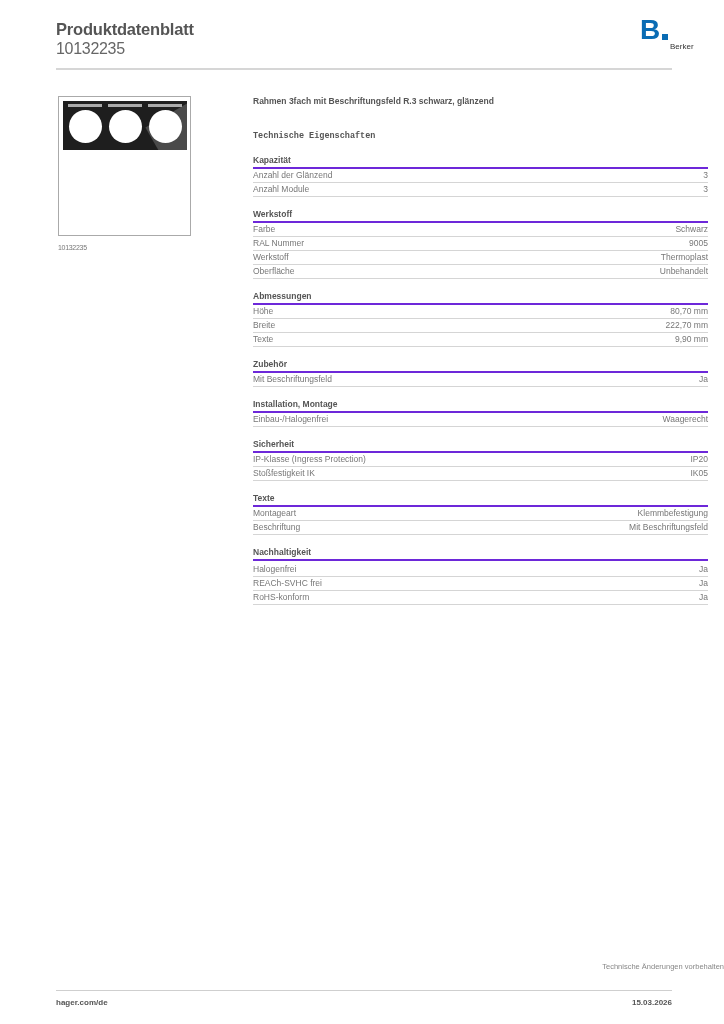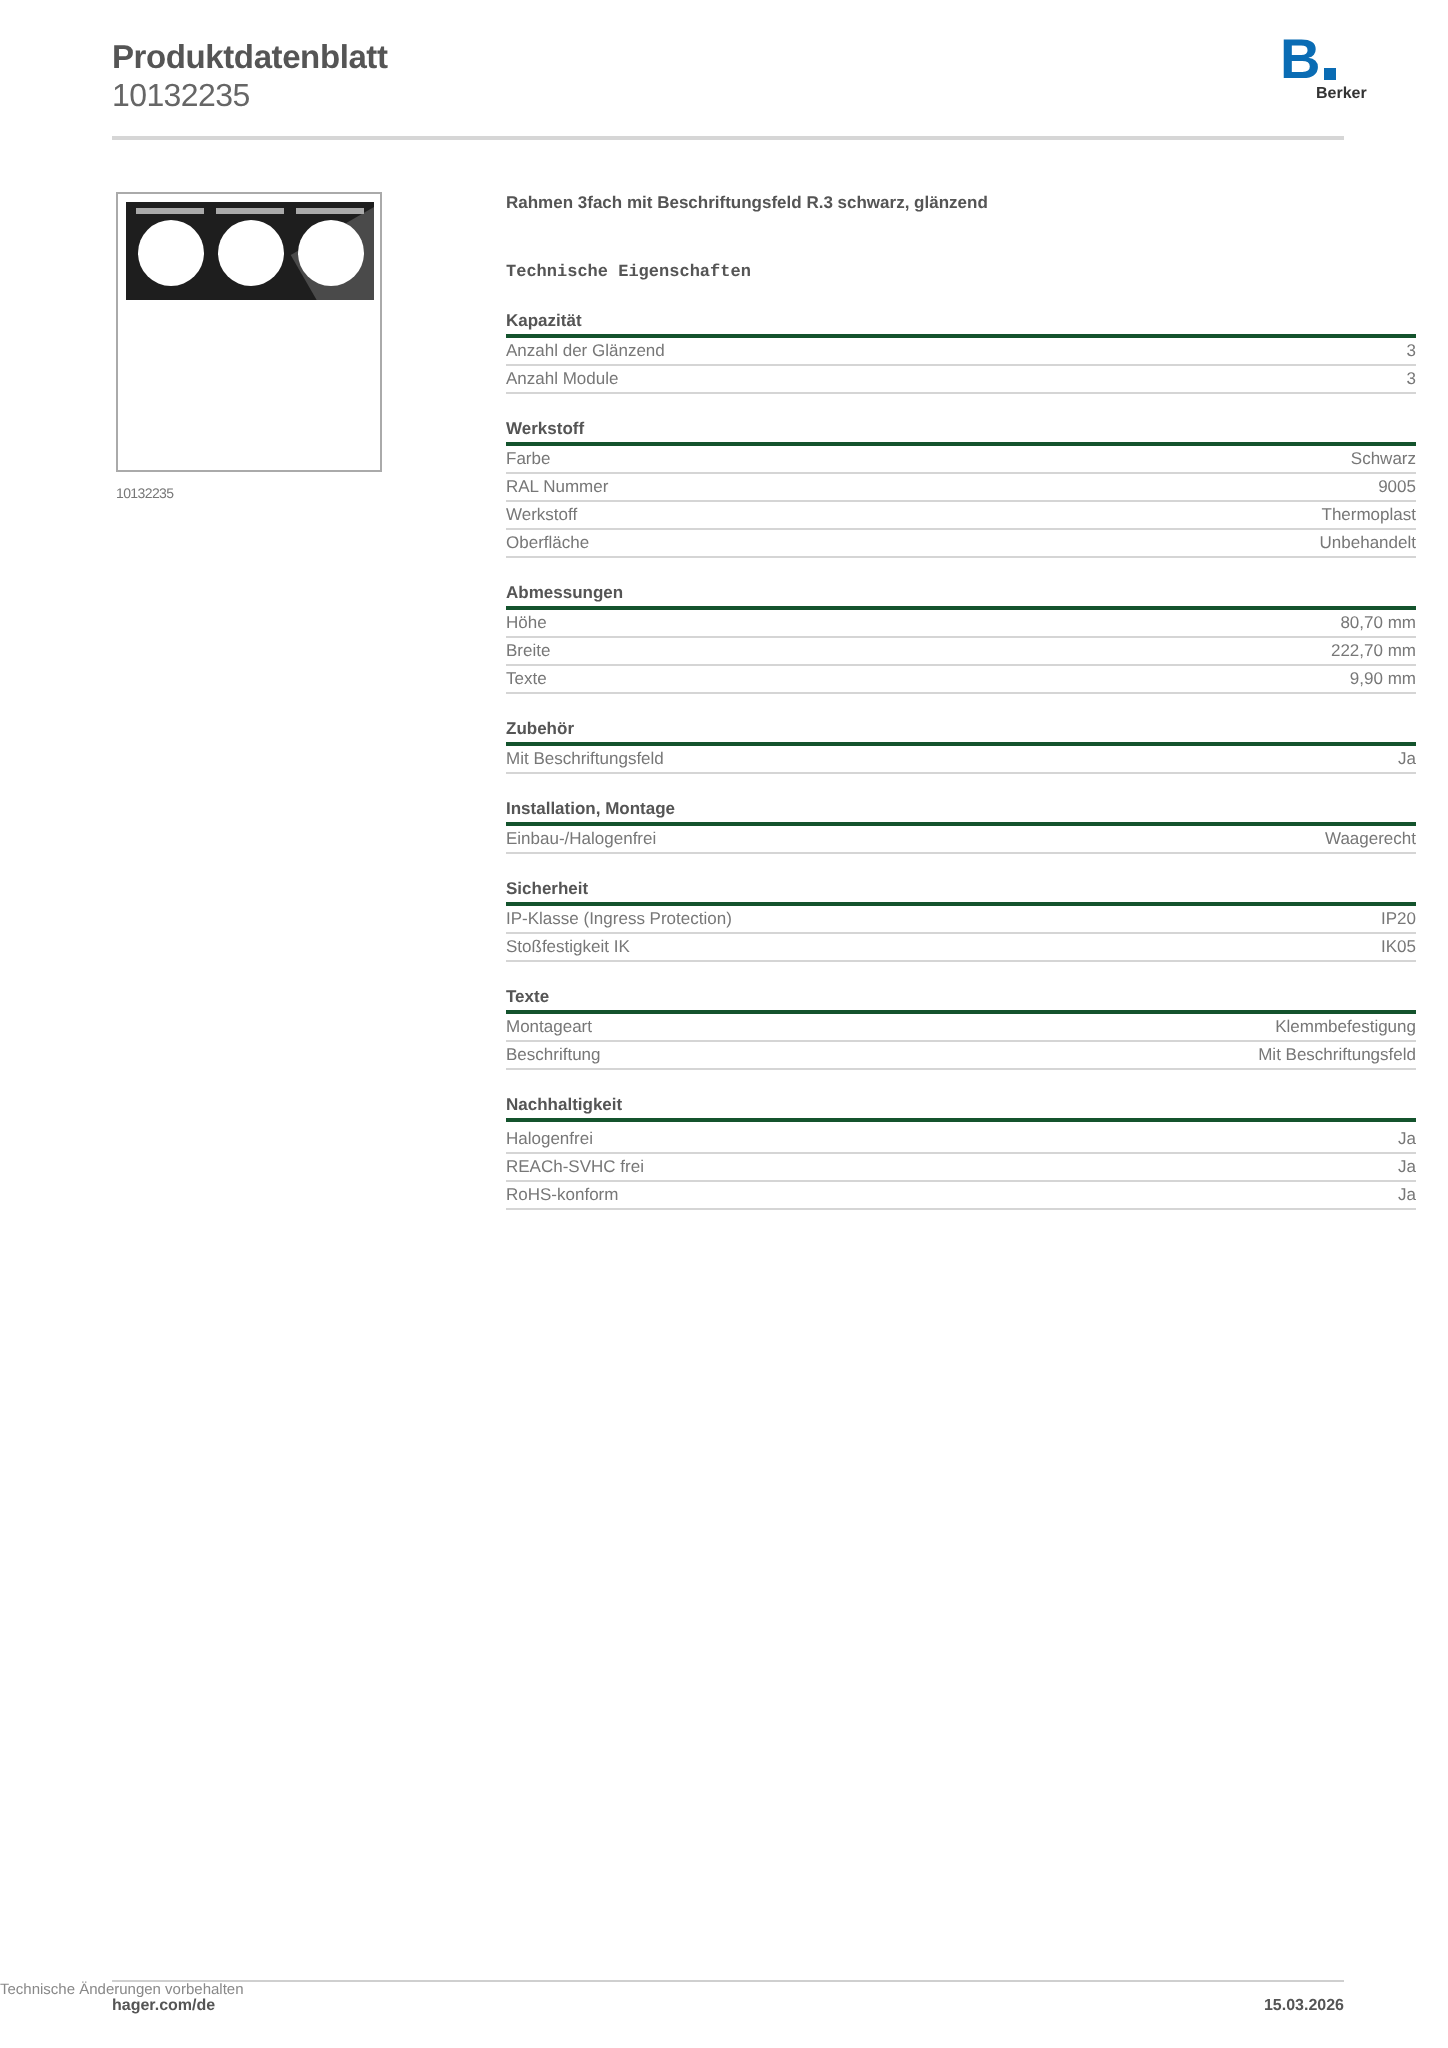--- a/index.html
+++ b/index.html
@@ -4,43 +4,43 @@
 <style>
   html, body { margin: 0; padding: 0; background: #ffffff; }
   body { width: 724px; height: 1024px; position: relative; overflow: hidden;
          font-family: "Liberation Sans", sans-serif; color: #555; }
   .header { position: absolute; left: 56px; top: 20px; width: 616px; height: 50px; }
   .title { position: absolute; left: 0; top: 0; font-size: 16.5px; font-weight: bold; color: #555; letter-spacing: -0.2px; }
   .number { position: absolute; left: 0; top: 20px; font-size: 16px; color: #666; letter-spacing: -0.3px; }
   .logo { position: absolute; right: 0; top: -4px; width: 34px; height: 40px; }
   .logo-b { position: absolute; left: 2px; top: 0; font-size: 28px; font-weight: bold; color: #0a6cb4; line-height: 28px; letter-spacing: -1px; }
   .logo-dot { position: absolute; left: 24px; top: 18px; width: 6px; height: 6px; background: #0a6cb4; }
-  .logo-text { position: absolute; left: 4px; top: 26px; font-size: 8px; font-weight: bold; color: #333; padding-left: 16px; }
+  .logo-text { position: absolute; left: 16px; top: 26px; font-size: 8px; font-weight: normal; color: #333; padding-left: 16px; }
   .header-rule { position: absolute; left: 56px; top: 68px; width: 616px; height: 2px; background: #d6d6d6; }
 
   .product-box { position: absolute; left: 58px; top: 96px; width: 133px; height: 140px; border: 1px solid #aaa; box-sizing: border-box; background: #fff; }
   .frame { position: absolute; left: 4px; top: 4px; width: 124px; height: 49px; background: #1e1e1e; overflow: hidden; }
   .frame-sheen { position: absolute; right: -20px; top: 10px; width: 50px; height: 60px; background: #4a4a4a; transform: rotate(-30deg); }
   .label-strip { position: absolute; top: 3px; width: 34px; height: 3px; background: #aaa; }
   .hole { position: absolute; top: 9px; width: 33px; height: 33px; border-radius: 50%; background: #fff; }
   .product-id { position: absolute; left: 58px; top: 244px; font-size: 7px; color: #777; letter-spacing: -0.3px; }
 
   .content { position: absolute; left: 217px; top: 96px; width: 455px; margin-left: 36px; }
   .product-name { font-size: 8.5px; font-weight: bold; color: #555; height: 12px; }
   .tech-title { font-size: 8.5px; font-weight: bold; color: #555; margin-top: 23px; height: 12px; font-family: Liberation Mono, monospace; }
   .section { margin-top: 12px; }
   .section:first-of-type { margin-top: 12px; }
-  .section-title { font-size: 8.5px; font-weight: bold; color: #555; height: 11px; line-height: 11px; border-bottom: 2px solid #14532d; padding-bottom: 1px; }
+  .section-title { font-size: 8.5px; font-weight: bold; color: #555; height: 11px; line-height: 11px; border-bottom: 2px solid #6d28d9; padding-bottom: 1px; }
   .row { display: flex; justify-content: space-between; font-size: 8.5px; color: #777; height: 13px; line-height: 13px; border-bottom: 1.5px solid #d5d5d5; }
   .row .val { text-align: right; }
   .section.extra-gap .section-title { margin-bottom: 2px; }
 
   .footer-rule { position: absolute; left: 56px; top: 990px; width: 616px; height: 1px; background: #cfcfcf; }
   .footer-left { position: absolute; left: 56px; top: 998px; font-size: 8px; font-weight: bold; color: #555; }
-  .footer-center { position: absolute; left: 0; width: 724px; top: 990px; font-size: 7.5px; color: #888; text-align: left; }
+  .footer-center { position: absolute; left: 0; width: 724px; top: 962px; font-size: 7.5px; color: #888; text-align: right; }
   .footer-right { position: absolute; right: 52px; top: 998px; font-size: 8px; font-weight: bold; color: #555; }
 </style>
 </head>
 <body>
 
 <div class="header">
   <div class="title">Produktdatenblatt</div>
   <div class="number">10132235</div>
   <div class="logo">
     <div class="logo-b">B</div>

